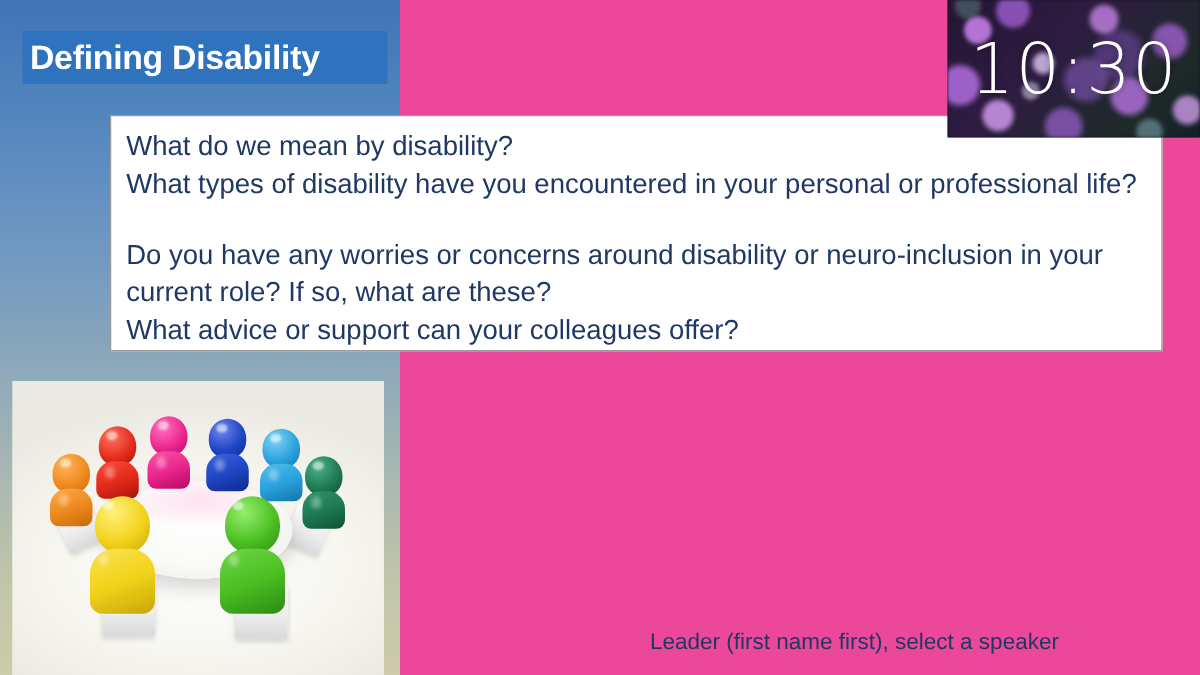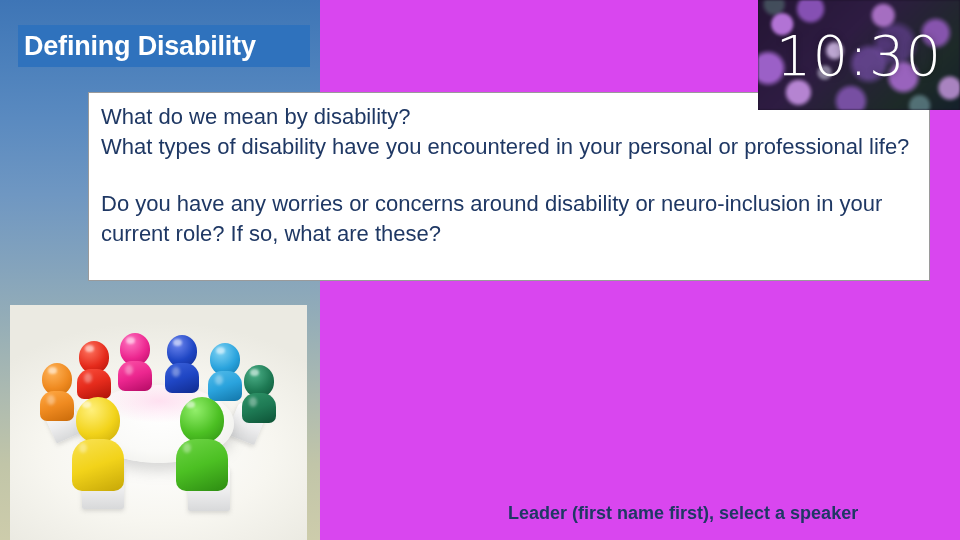--- a/index.html
+++ b/index.html
@@ -12,21 +12,21 @@
     height: 540px;
     position: relative;
     overflow: hidden;
     font-family: "Liberation Sans", sans-serif;
   }
 
   
   .slide {
     position: absolute;
     inset: 0;
-    background: #d946ef;
+    background: #ec4899;
   }
 
   
   .sidebar {
     position: absolute;
     left: 0;
     top: 0;
     width: 320px;
     height: 540px;
     background: linear-gradient(180deg,
@@ -219,44 +219,45 @@
     width: 30px;
     height: 36px;
     border-radius: 6px 6px 2px 2px;
     background: linear-gradient(180deg,#ffffff 0%, #ececed 60%, #d8d9da 100%);
     box-shadow: 0 2px 4px rgba(140,140,140,0.3);
   }
 
   
   .footer-note {
     position: absolute;
-    left: 508px;
+    left: 520px;
     top: 503px;
     color: #1f3864;
     font-size: 18px;
-    font-weight: bold;
+    font-weight: normal;
     white-space: nowrap;
   }
 </style>
 </head>
 <body>
 
 <div class="slide">
 
   <div class="sidebar"></div>
 
   <div class="title-band"></div>
   <div class="title-text">Defining Disability</div>
 
   <div class="question-box">
     <div class="question-inner">
       <div class="q-line">What do we mean by disability?</div>
       <div class="q-line">What types of disability have you encountered in your personal or professional life?</div>
       <div class="q-gap"></div>
       <div class="q-line wrap">Do you have any worries or concerns around disability or neuro-inclusion in your current role? If so, what are these?</div>
+      <div class="q-line">What advice or support can your colleagues offer?</div>
     </div>
   </div>
 
   <div class="timer">
     <div class="timer-bokeh"></div>
     <div class="timer-value">10:30</div>
   </div>
 
   <div class="meeting-photo">
     <div class="photo-stage"></div>

